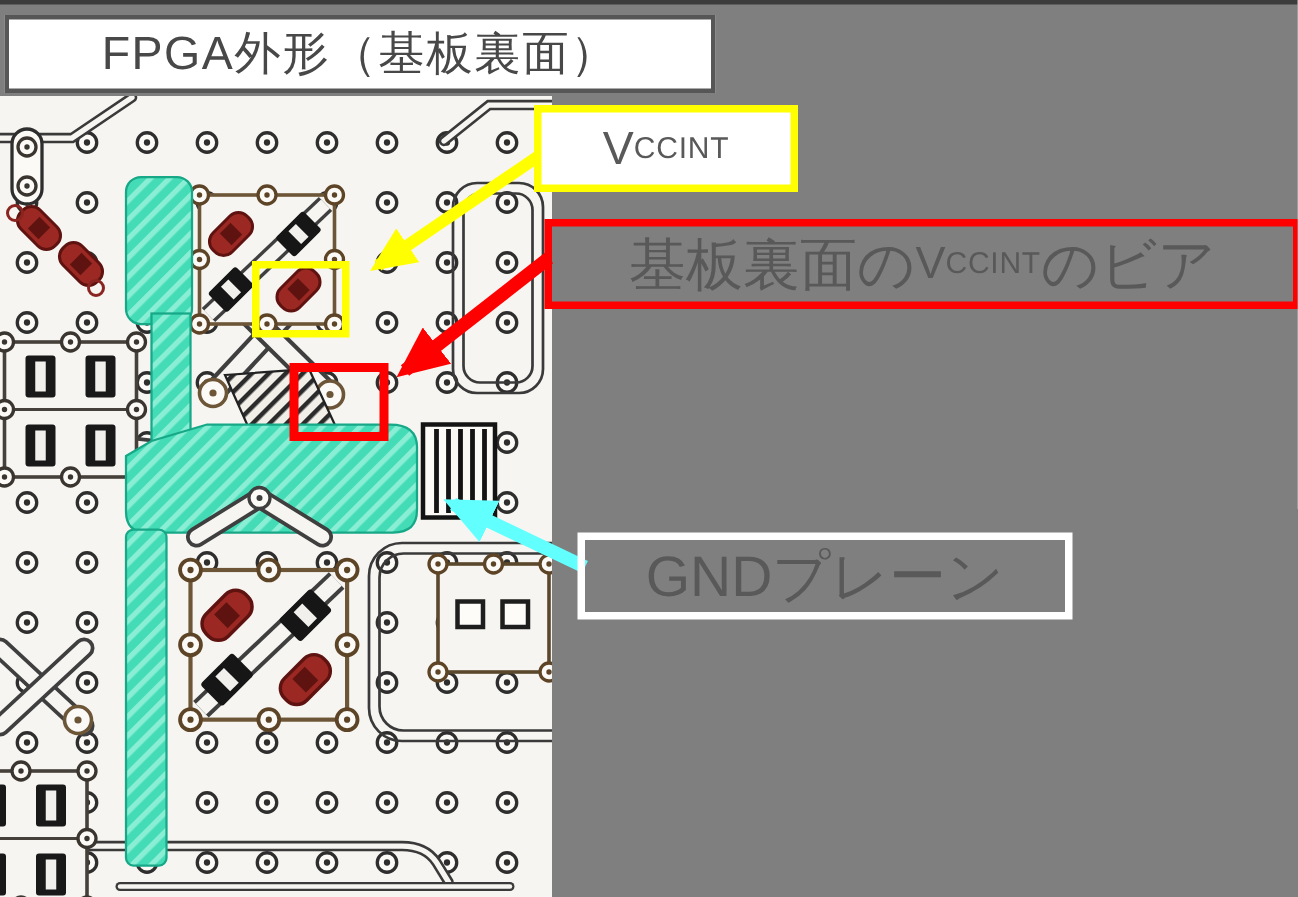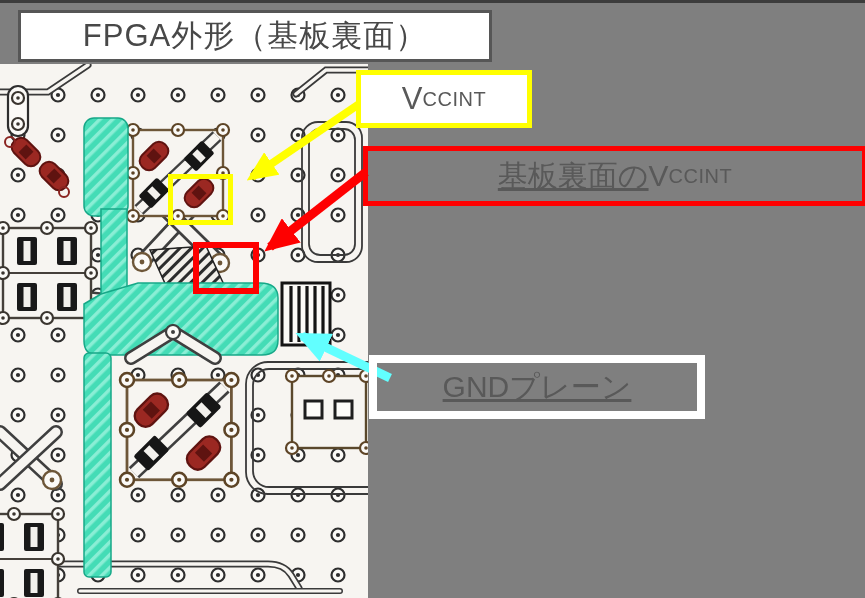--- a/index.html
+++ b/index.html
@@ -1,46 +1,46 @@
 <!DOCTYPE html>
 <html><head>
 <meta charset="utf-8">
 <style>
   html,body{margin:0;padding:0;}
   body{font-family:"Liberation Sans","DejaVu Sans",sans-serif;}
   .page{position:relative;width:865px;height:598px;background:#7f7f7f;overflow:hidden;}
   .top-edge{position:absolute;top:0;left:0;right:0;height:3px;background:#3c3c3c;z-index:6;}
 
   
-  .title-box{position:absolute;left:18px;top:10px;width:468px;height:46px;background:#ffffff;
+  .title-box{position:absolute;left:3px;top:10px;width:468px;height:46px;background:#ffffff;
     border:3px solid #565656;display:flex;align-items:center;justify-content:center;z-index:4;}
   .title-box span{font-size:31px;color:#484848;letter-spacing:1px;white-space:nowrap;}
 
   
   .pcb{position:absolute;left:0;top:64px;width:368px;height:534px;background:#f7f5f1;z-index:1;}
 
   
   .marker{position:absolute;background:transparent;z-index:3;}
   .marker.yellow{left:168px;top:174px;width:55px;height:41px;border:5px solid #ffff00;}
   .marker.red{left:193px;top:242px;width:54px;height:40px;border:6px solid #fe0000;}
 
   
   .arrows{position:absolute;left:0;top:0;width:865px;height:598px;z-index:3;pointer-events:none;}
 
   
   .label{position:absolute;display:flex;align-items:center;justify-content:center;z-index:4;
     color:#595959;white-space:nowrap;}
-  .label .big{font-size:30px;text-decoration:underline;}
+  .label .big{font-size:38px;}
   .label .cap{font-size:30px;}
   .label .small{font-size:20px;letter-spacing:0.5px;text-align:center;}
   .label-vccint{left:356px;top:70px;width:166px;height:48px;background:#ffffff;border:5px solid #ffff00;}
   .label-vccint .cap{font-size:31px;}
   .label-vccint .small{font-size:20px;}
   .label-via{left:363px;top:146px;width:494px;height:50px;border:5px solid #fe0000;}
-  .label-gnd{left:369px;top:355px;width:320px;height:48px;border:8px solid #ffffff;}
+  .label-gnd{left:385px;top:355px;width:320px;height:48px;border:5px solid #ffffff;}
 </style>
 </head>
 <body>
 
 <div class="page">
   <div class="top-edge"></div>
 
   <div class="title-box">
     <span>FPGA外形（基板裏面）</span>
   </div>
@@ -227,18 +227,19 @@
 
   <div class="label label-vccint">
     <span class="cap">V</span>
       <span class="small">CCINT</span>
   </div>
 
   <div class="label label-via">
     <span class="big">基板裏面の</span>
       <span class="cap">V</span>
       <span class="small">CCINT</span>
+      <span class="big">のビア</span>
   </div>
 
   <div class="label label-gnd">
     <span class="big">GNDプレーン</span>
   </div>
 </div>
 
 </body></html>

